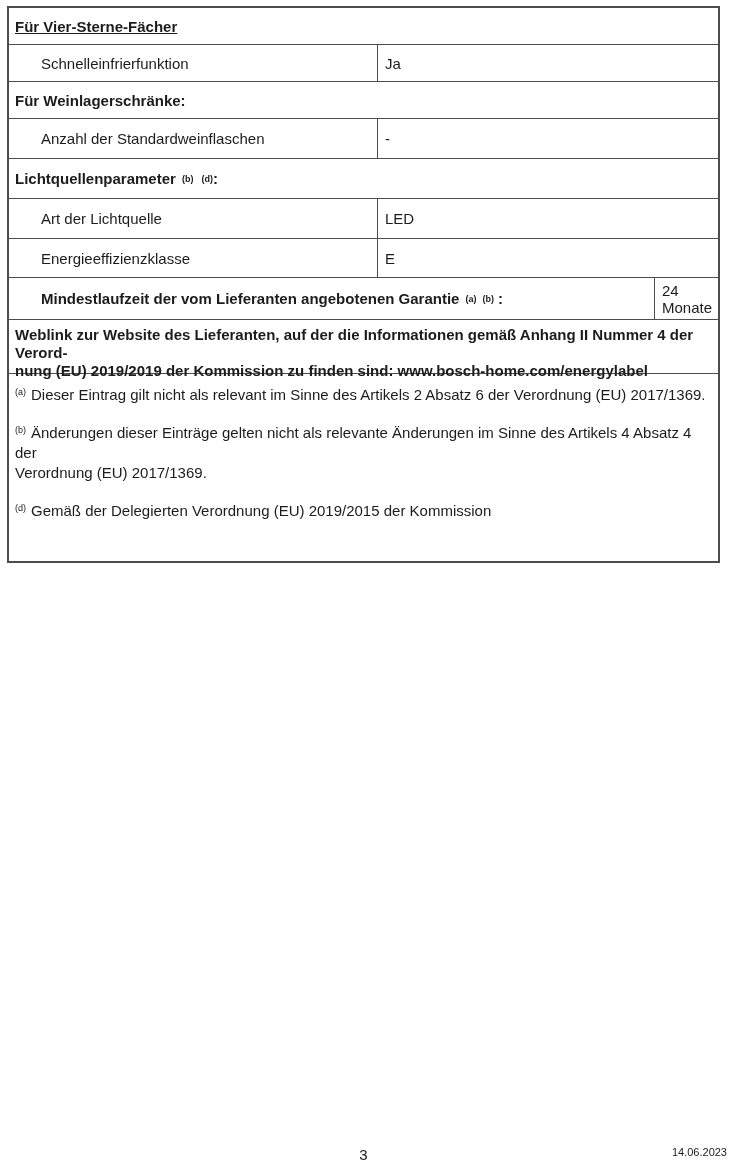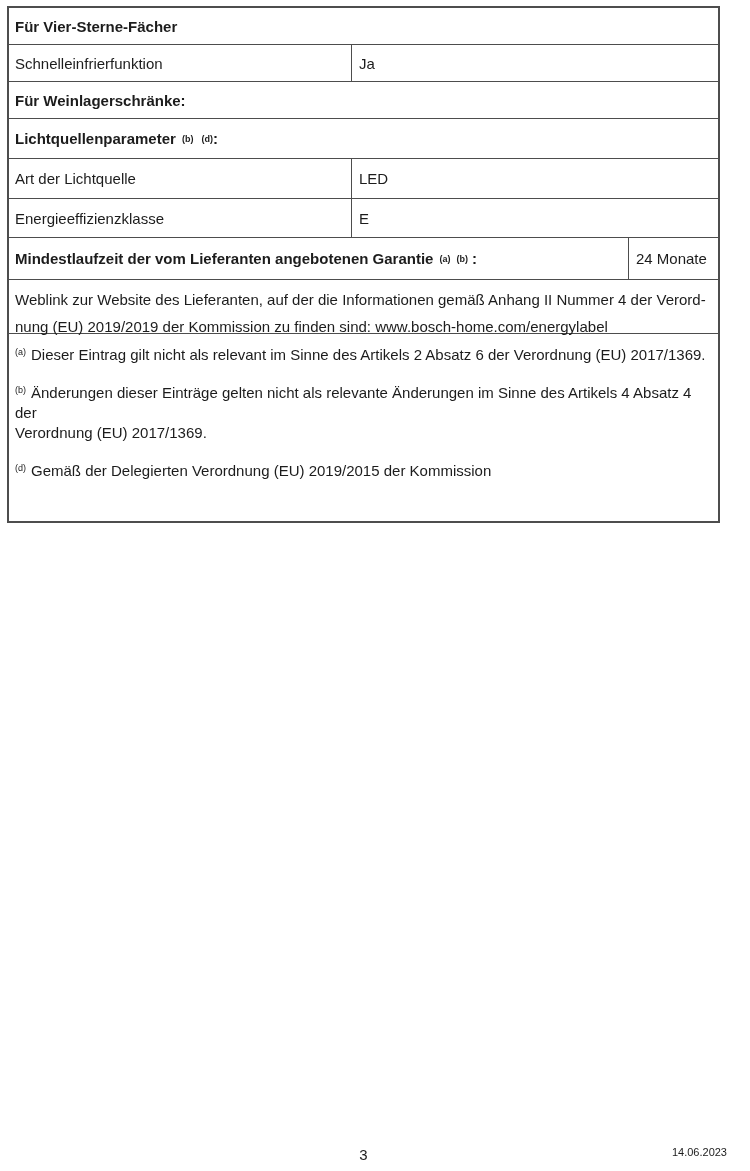--- a/index.html
+++ b/index.html
@@ -24,22 +24,23 @@
     border: 2px solid #4d4d4d;
     background: #ffffff;
     box-sizing: border-box;
   }
   .row {
     box-sizing: border-box;
     border-top: 1px solid #4d4d4d;
     display: flex;
     align-items: stretch;
     font-size: 15px;
-  }
-  .row:first-child { border-top: none; }
+    padding-left: 26px;
+  }
+  .row:first-child { border-top: none; text-decoration: underline; }
 
   .h36 { height: 36px; }
   .h37 { height: 37px; }
   .h39 { height: 39px; }
   .h40 { height: 40px; }
   .h42 { height: 42px; }
   .h54 { height: 54px; }
 
   .section-row {
     font-weight: bold;
@@ -71,22 +72,23 @@
     line-height: 0;
     vertical-align: 6px;
     margin-left: 6px;
   }
   sup.marker.second { margin-left: 8px; }
   .suffix-gap { margin-left: 4px; }
 
   .paragraph-row {
     display: block;
     padding: 6px 10px 0 6px;
-    line-height: 27px;
+    line-height: 18px;
     white-space: pre-line;
+    font-weight: bold;
   }
   .footnotes-row {
     display: block;
     padding: 11px 10px 5px 6px;
     min-height: 188px;
     box-sizing: border-box;
   }
   .footnote {
     margin: 0 0 18px 0;
     line-height: 20px;
@@ -131,20 +133,28 @@
     </div>
     <div class="cell-value">
       <span>Ja</span>
     </div>
   </div>
 
   <div class="row section-row h37">
     <span>Für Weinlagerschränke:</span>
   </div>
 
+  <div class="row h40">
+    <div class="cell-label">
+      <span>Anzahl der Standardweinflaschen</span>
+    </div>
+    <div class="cell-value">
+      <span>-</span>
+    </div>
+  </div>
 
   <div class="row section-row h40">
     <span>Lichtquellenparameter</span>
       <sup class="marker">(b)</sup>
       <sup class="marker second">(d)</sup>
       <span>:</span>
   </div>
 
   <div class="row h40">
     <div class="cell-label">

